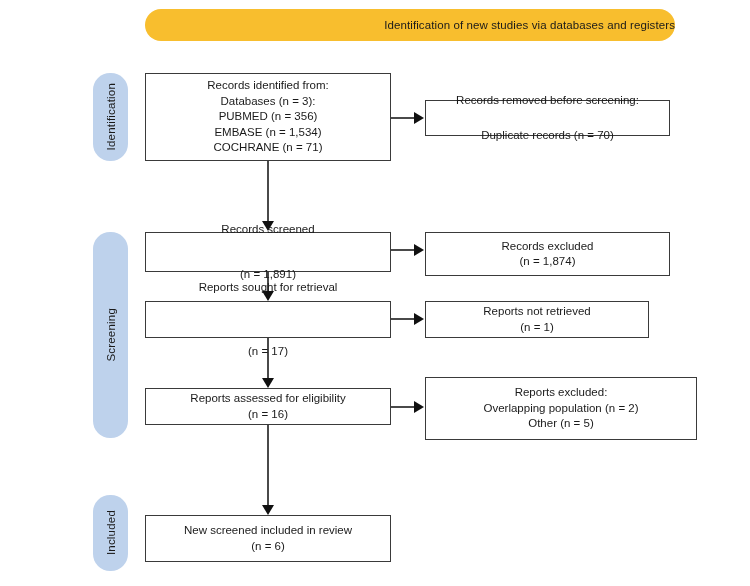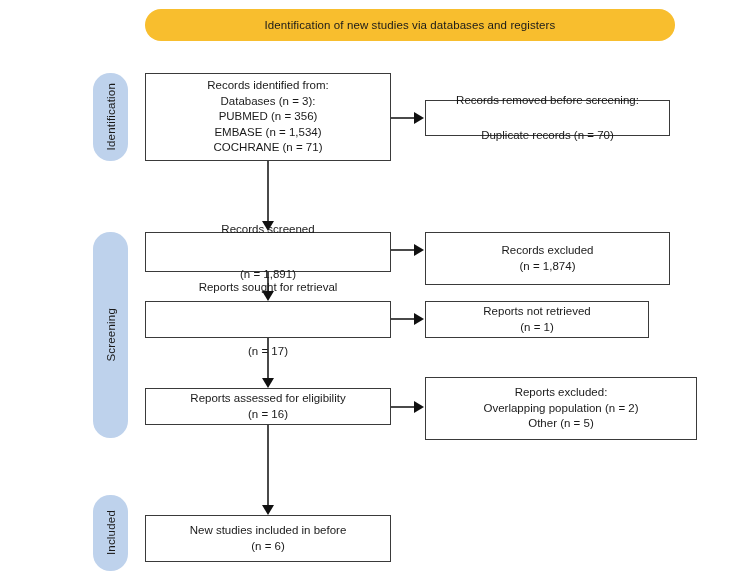--- a/index.html
+++ b/index.html
@@ -24,21 +24,21 @@
   .banner {
     position: absolute;
     left: 145px;
     top: 9px;
     width: 530px;
     height: 32px;
     background: #F8BE2E;
     border-radius: 16px;
     display: flex;
     align-items: center;
-    justify-content: center;
+    justify-content: flex-end;
   }
   .banner-label {
     font-size: 11.5px;
     color: #1a1a1a;
     letter-spacing: 0.1px;
     white-space: nowrap;
   }
 
   
   .stage-pill {
@@ -85,21 +85,21 @@
 
   
   #box-identified   { left: 145px; top: 73px;  width: 246px; height: 88px; }
   #box-screened     { left: 145px; top: 232px; width: 246px; height: 40px; gap: 30px; }
   #box-sought       { left: 145px; top: 301px; width: 246px; height: 37px; gap: 48px; }
   #box-assessed     { left: 145px; top: 388px; width: 246px; height: 37px; }
   #box-included     { left: 145px; top: 515px; width: 246px; height: 47px; }
 
   
   #box-removed      { left: 425px; top: 100px; width: 245px; height: 36px; gap: 20px; }
-  #box-excluded     { left: 425px; top: 232px; width: 245px; height: 53px; }
+  #box-excluded     { left: 425px; top: 232px; width: 245px; height: 44px; }
   #box-notretrieved { left: 425px; top: 301px; width: 224px; height: 37px; }
   #box-repexcluded  { left: 425px; top: 377px; width: 272px; height: 63px; justify-content: center; }
 
   
   .vline {
     position: absolute;
     width: 2px;
     background: #4a4a4a;
   }
   .hline {
@@ -184,21 +184,21 @@
     <span class="line">Reports sought for retrieval</span>
     <span class="line">(n = 17)</span>
   </div>
 
   <div class="flow-box" id="box-assessed">
     <span class="line">Reports assessed for eligibility</span>
     <span class="line">(n = 16)</span>
   </div>
 
   <div class="flow-box" id="box-included">
-    <span class="line">New studies included in before</span>
+    <span class="line">New screened included in review</span>
     <span class="line">(n = 6)</span>
   </div>
 
   <div class="flow-box" id="box-removed">
     <span class="line">Records removed before screening:</span>
     <span class="line">Duplicate records (n = 70)</span>
   </div>
 
   <div class="flow-box" id="box-excluded">
     <span class="line">Records excluded</span>

